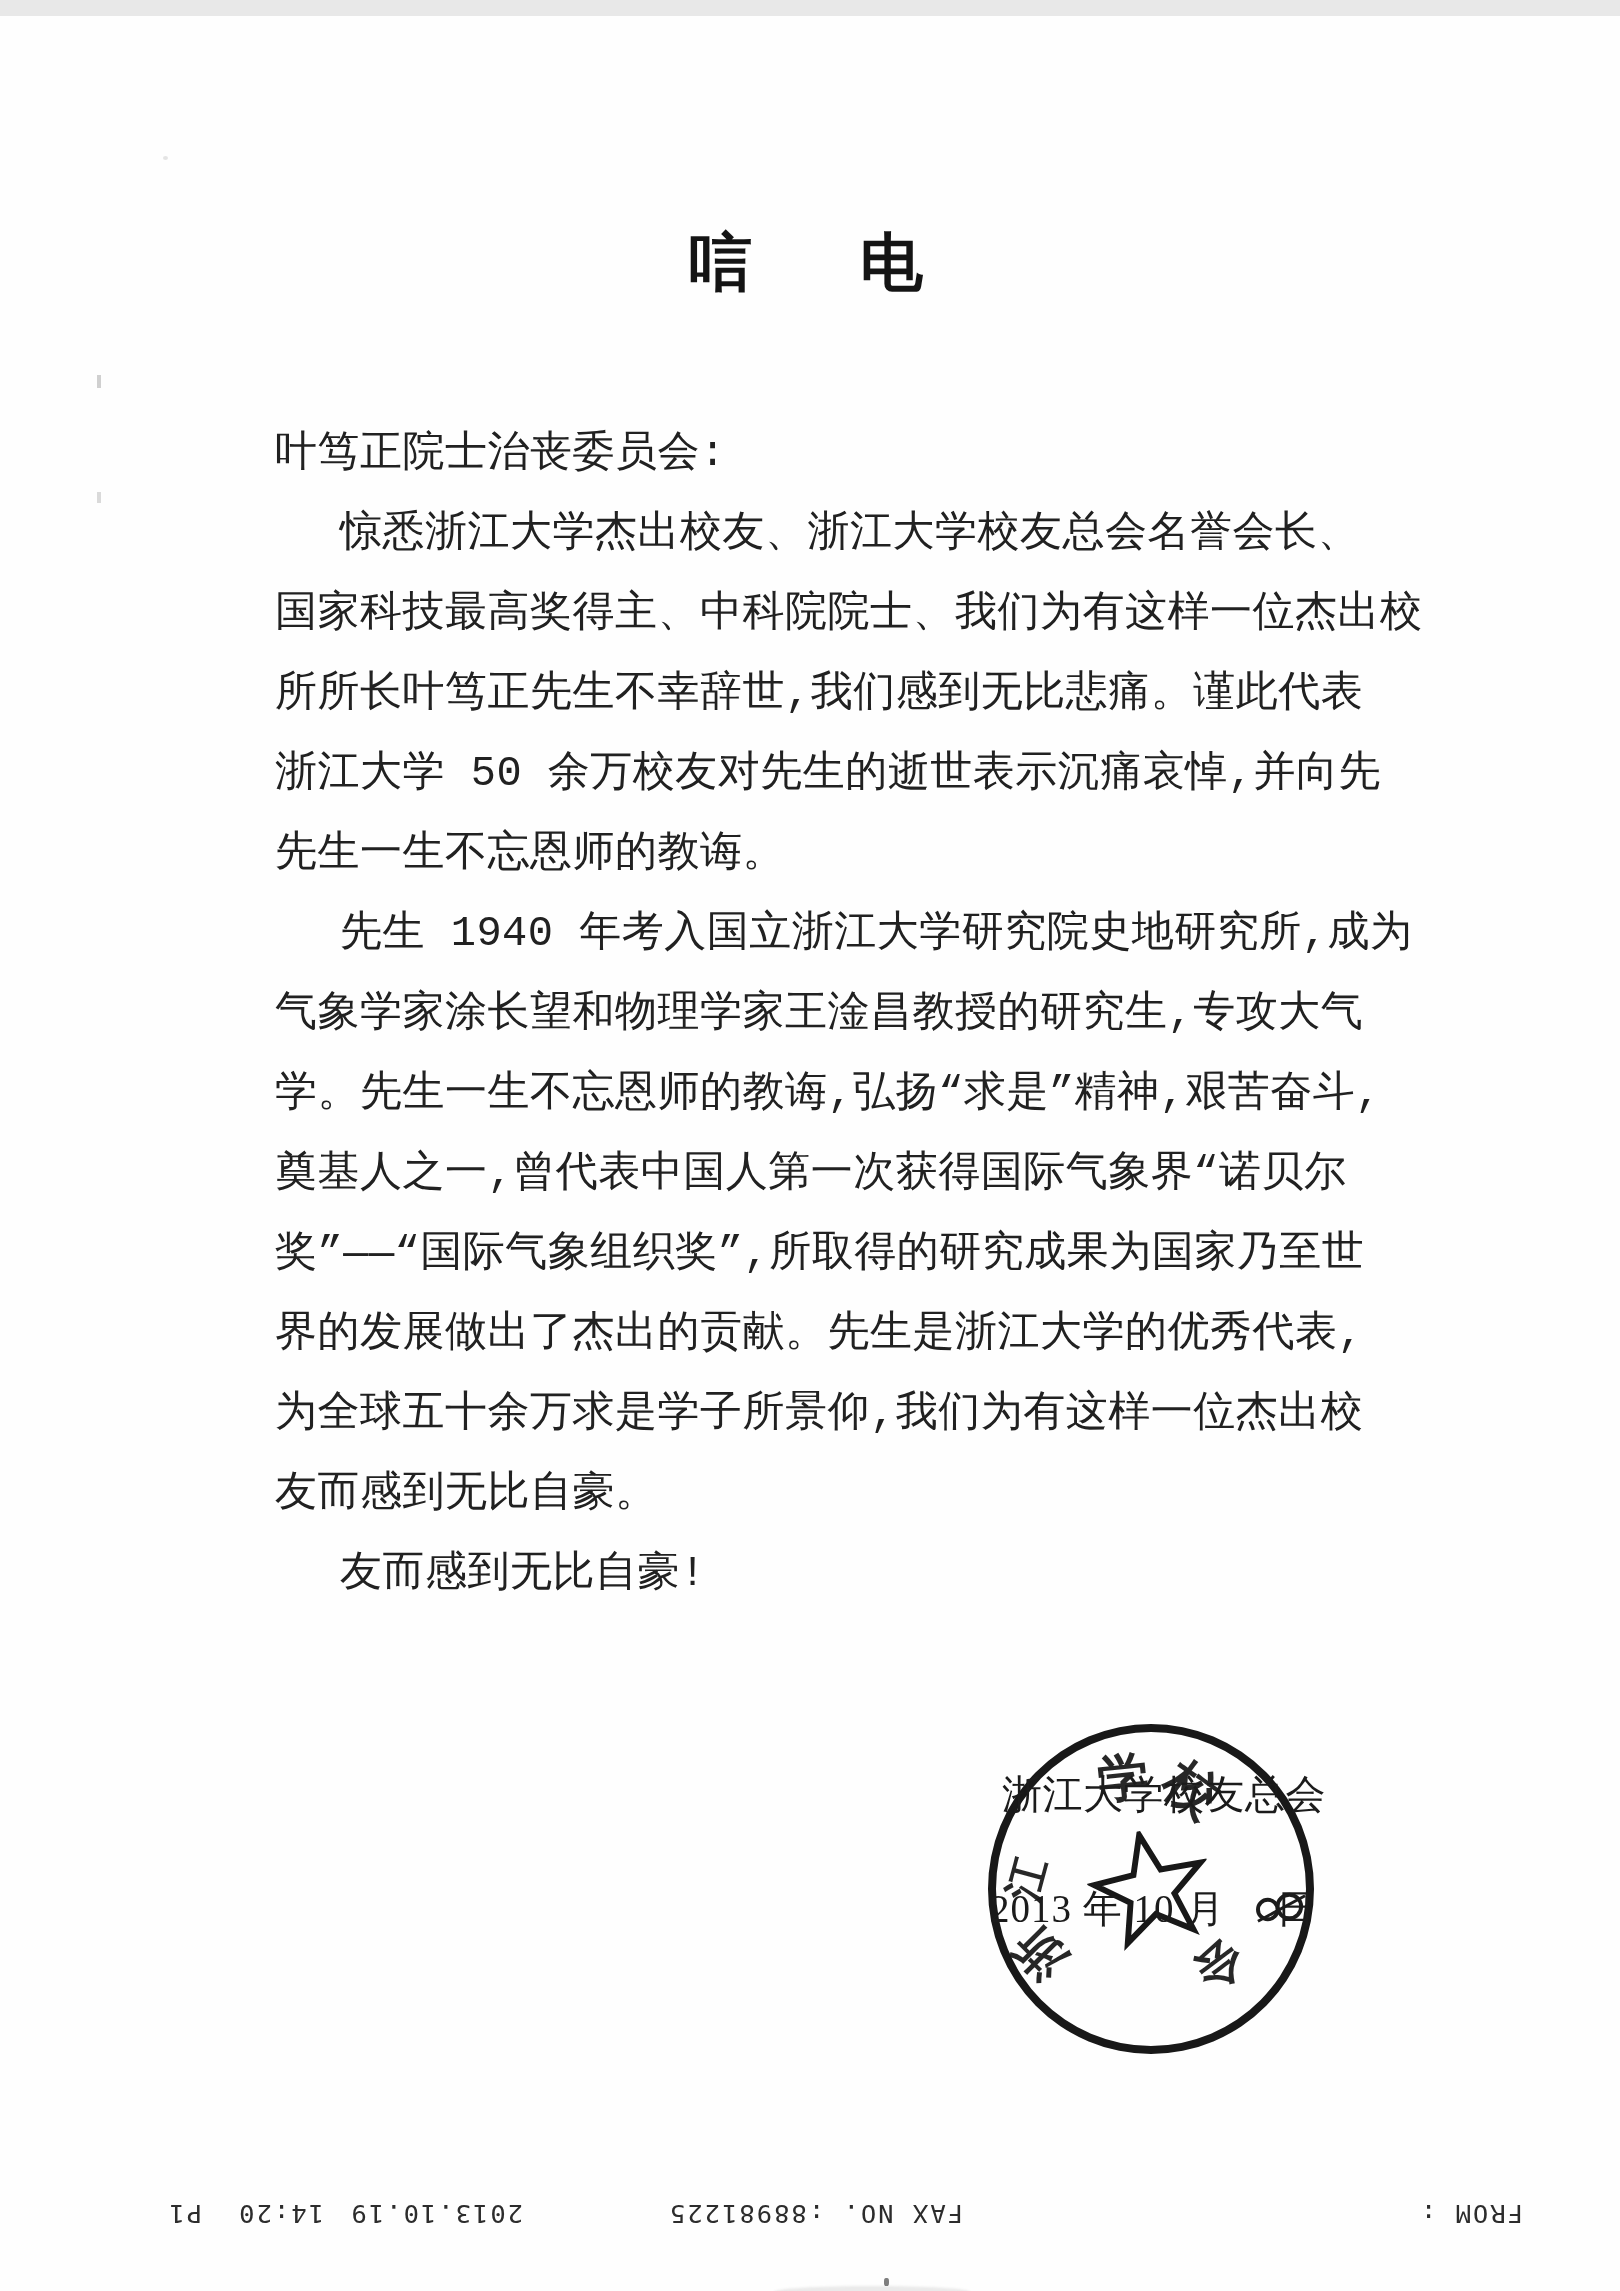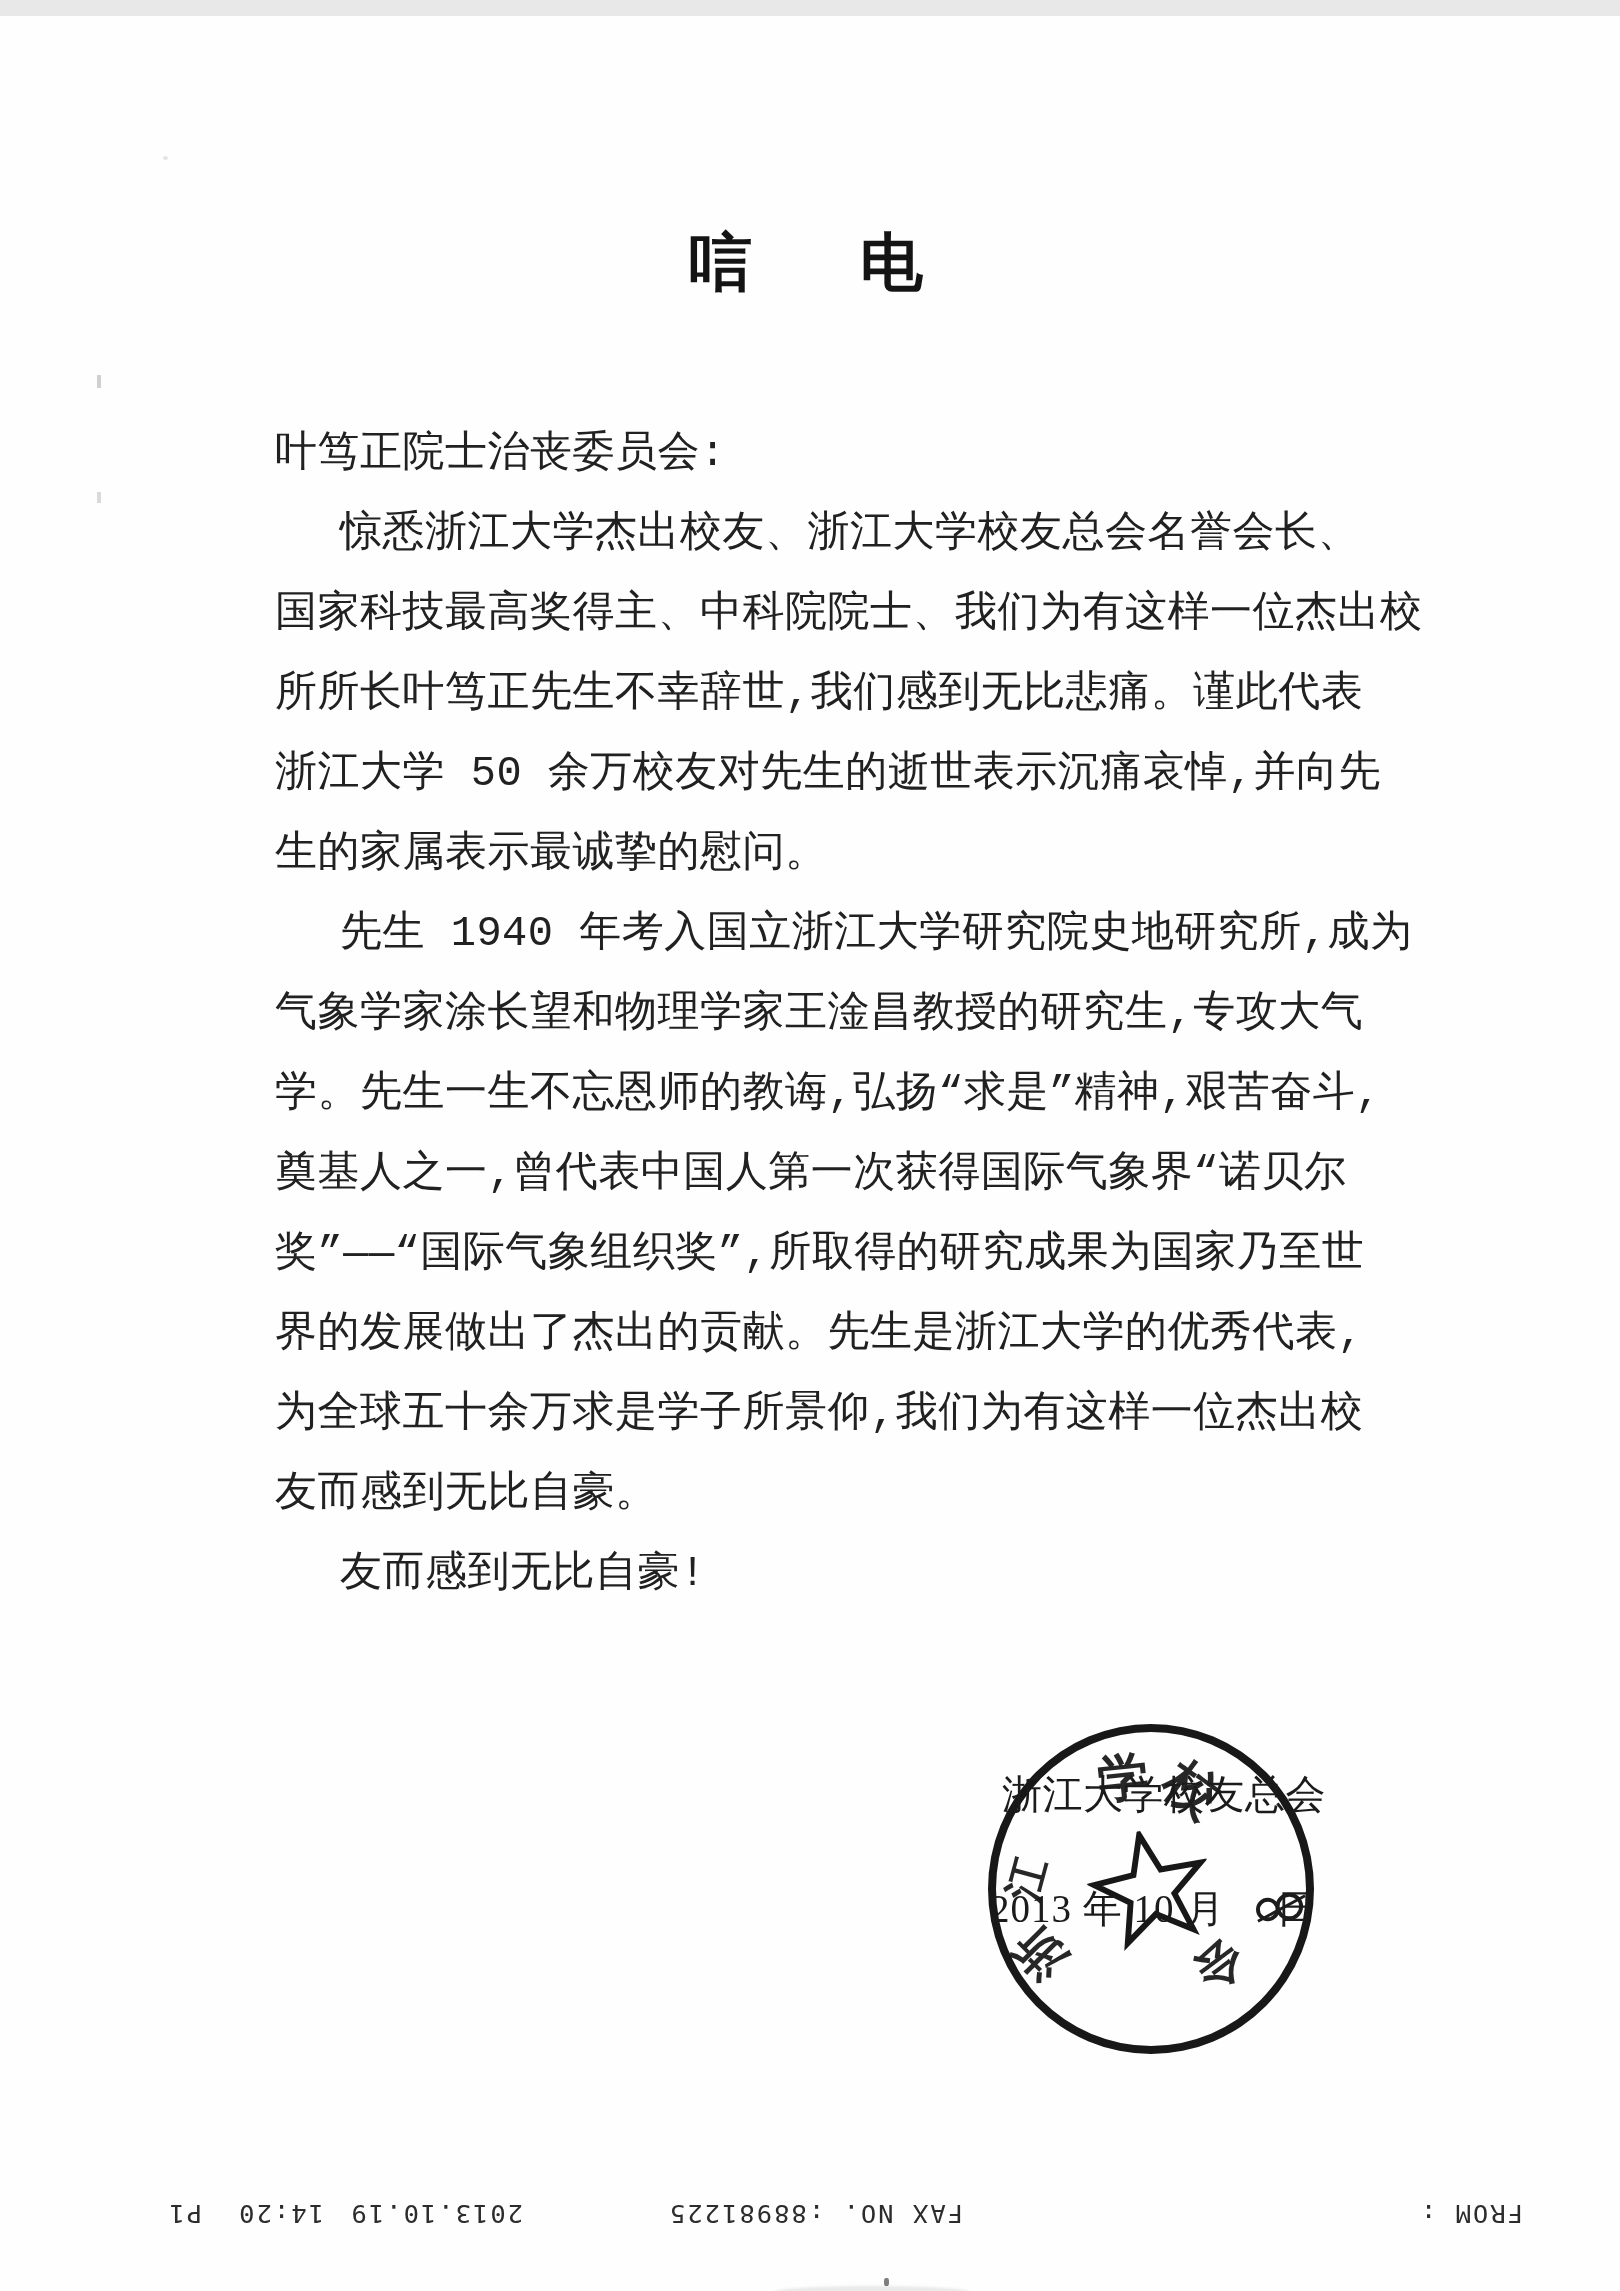--- a/index.html
+++ b/index.html
@@ -84,21 +84,21 @@
 <div class="page">
 
   <div class="doc-title">唁电</div>
 
   <div class="letter-body">
     <div class="line">叶笃正院士治丧委员会:</div>
     <div class="line indent">惊悉浙江大学杰出校友、浙江大学校友总会名誉会长、</div>
     <div class="line">国家科技最高奖得主、中科院院士、我们为有这样一位杰出校</div>
     <div class="line">所所长叶笃正先生不幸辞世,我们感到无比悲痛。谨此代表</div>
     <div class="line">浙江大学 50 余万校友对先生的逝世表示沉痛哀悼,并向先</div>
-    <div class="line">生的家属表示最诚挚的慰问。</div>
+    <div class="line">先生一生不忘恩师的教诲。</div>
     <div class="line indent">先生 1940 年考入国立浙江大学研究院史地研究所,成为</div>
     <div class="line">气象学家涂长望和物理学家王淦昌教授的研究生,专攻大气</div>
     <div class="line">学。先生一生不忘恩师的教诲,弘扬“求是”精神,艰苦奋斗,</div>
     <div class="line">奠基人之一,曾代表中国人第一次获得国际气象界“诺贝尔</div>
     <div class="line">奖”——“国际气象组织奖”,所取得的研究成果为国家乃至世</div>
     <div class="line">界的发展做出了杰出的贡献。先生是浙江大学的优秀代表,</div>
     <div class="line">为全球五十余万求是学子所景仰,我们为有这样一位杰出校</div>
     <div class="line">友而感到无比自豪。</div>
     <div class="line indent">友而感到无比自豪!</div>
   </div>

